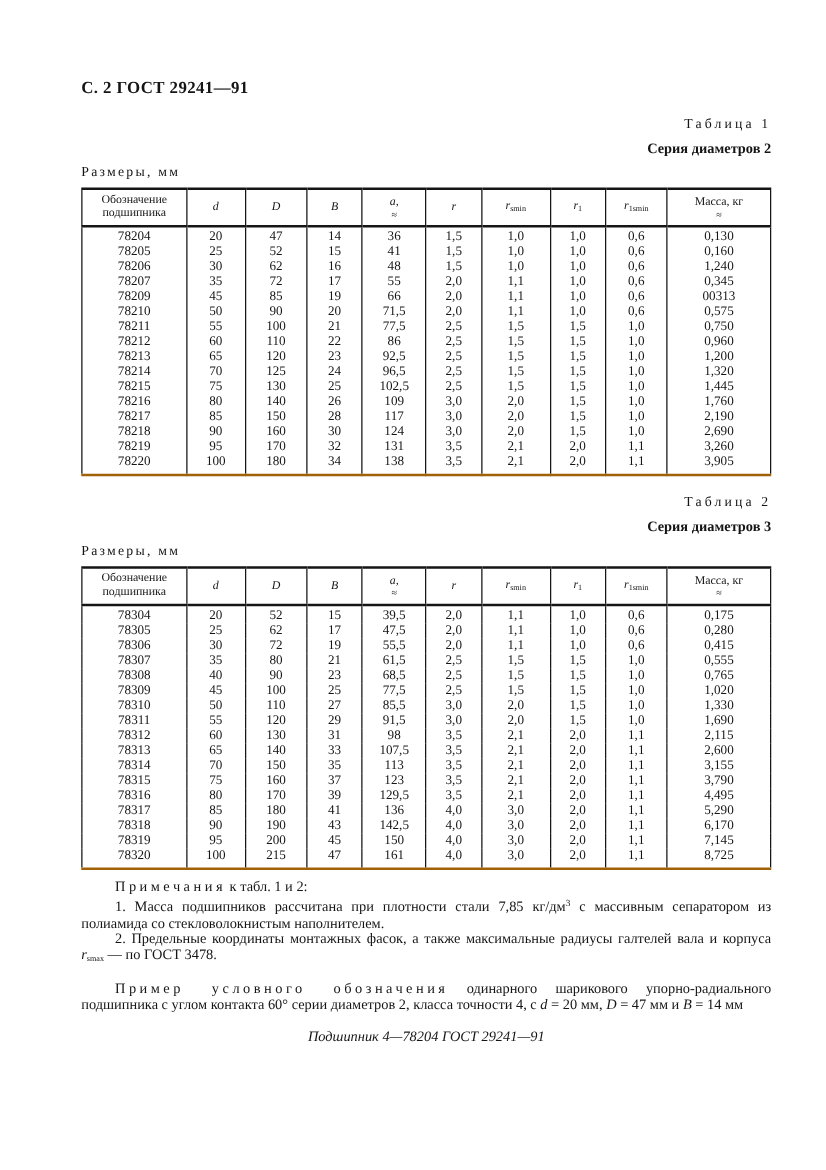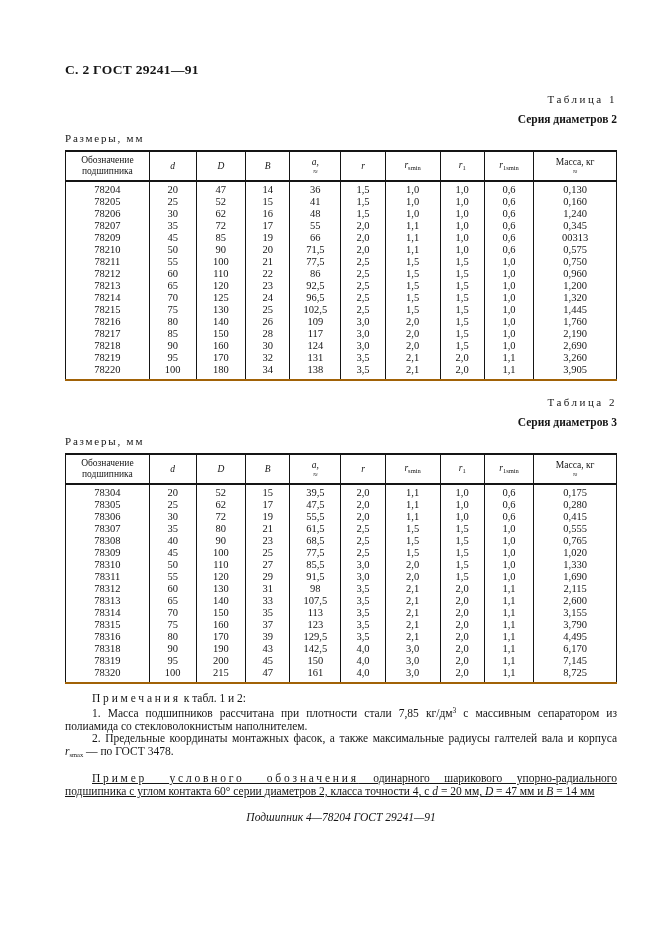--- a/index.html
+++ b/index.html
@@ -97,21 +97,20 @@
   .spaced {
     letter-spacing: 2.8px;
     word-spacing: 5px;
   }
   .example {
     margin-top: 10px;
     font-size: 11.5px;
     line-height: 13.2px;
     text-indent: 27px;
     text-align: justify;
-    text-decoration: underline;
   }
   .footer-designation {
     margin-top: 13px;
     text-align: center;
     font-style: italic;
     font-size: 11.5px;
   }
 </style>
 </head>
 <body>
@@ -535,20 +534,32 @@
           <td>170</td>
           <td>39</td>
           <td>129,5</td>
           <td>3,5</td>
           <td>2,1</td>
           <td>2,0</td>
           <td>1,1</td>
           <td>4,495</td>
         </tr>
         <tr>
+          <td>78317</td>
+          <td>85</td>
+          <td>180</td>
+          <td>41</td>
+          <td>136</td>
+          <td>4,0</td>
+          <td>3,0</td>
+          <td>2,0</td>
+          <td>1,1</td>
+          <td>5,290</td>
+        </tr>
+        <tr>
           <td>78318</td>
           <td>90</td>
           <td>190</td>
           <td>43</td>
           <td>142,5</td>
           <td>4,0</td>
           <td>3,0</td>
           <td>2,0</td>
           <td>1,1</td>
           <td>6,170</td>

